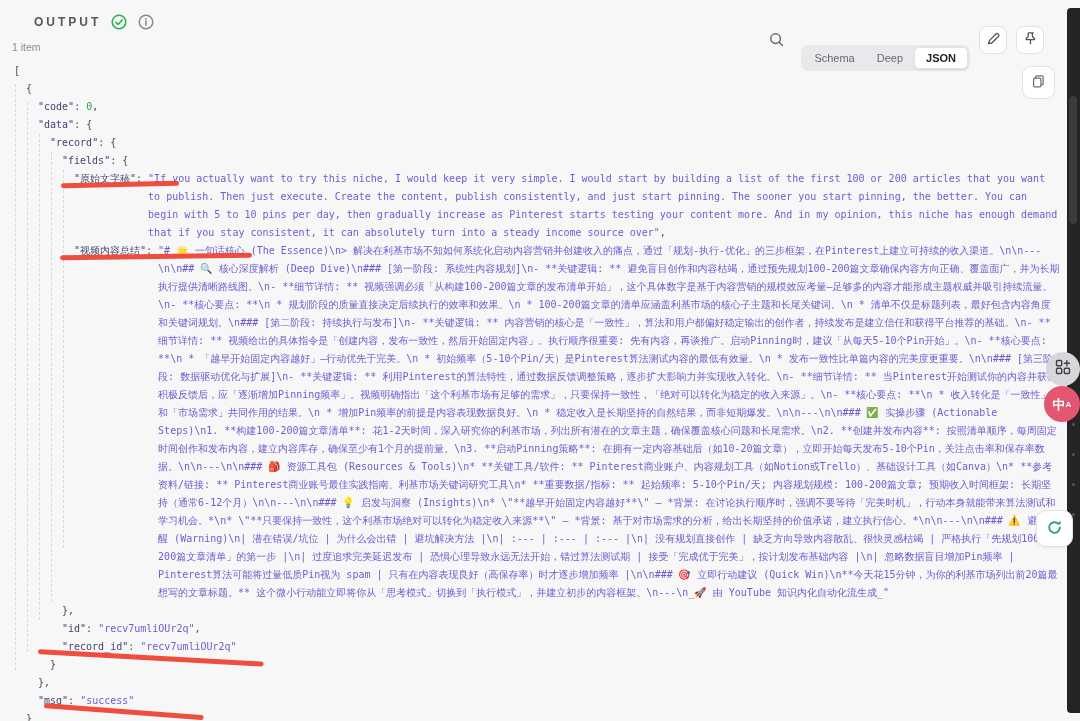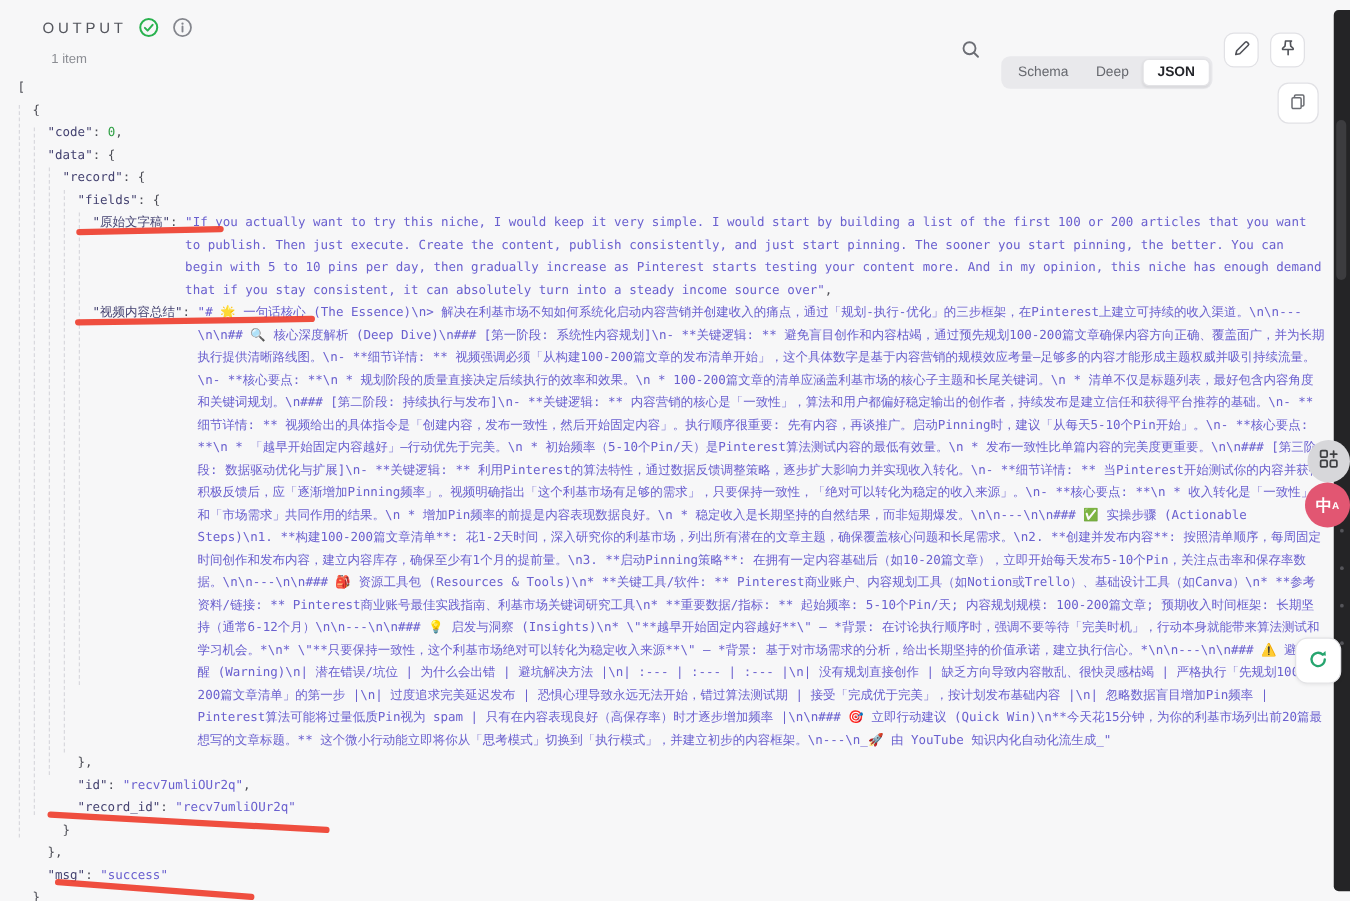--- a/index.html
+++ b/index.html
@@ -1,30 +1,30 @@
 <!DOCTYPE html>
 <html><head>
 <meta charset="utf-8">
 <style>
   html,body{margin:0;padding:0;background:#ffffff;}
   .screen{position:relative;width:1080px;height:721px;background:#f7f7f8;overflow:hidden;
           font-family:"Liberation Sans","DejaVu Sans",sans-serif;}
   
   .hdr{position:absolute;left:0;top:0;width:1066px;height:44px;}
   .hdr-left{position:absolute;left:34px;top:13px;display:flex;align-items:center;gap:9px;}
-  .title{font-size:12px;font-weight:normal;letter-spacing:3px;color:#54565d;}
+  .title{font-size:12px;font-weight:bold;letter-spacing:3px;color:#54565d;}
   .ic{display:inline-flex;align-items:center;justify-content:center;}
   .hdr-right{position:absolute;right:22px;top:9px;display:flex;align-items:center;gap:9px;}
   .seg{display:flex;align-items:center;background:#e9e9ec;border-radius:7px;padding:2px;height:26px;box-sizing:border-box;margin-top:36px;}
   .seg-item{font-size:11px;color:#67696f;padding:0 11px;line-height:22px;border-radius:5px;cursor:pointer;white-space:nowrap;}
   .seg-item.active{background:#ffffff;color:#232429;font-weight:bold;border:1px solid #e3e3e6;
                    box-shadow:0 1px 2px rgba(0,0,0,0.08);line-height:20px;}
   .hbtn{width:28px;height:28px;background:#ffffff;border:1px solid #e1e1e5;border-radius:8px;
         display:inline-flex;align-items:center;justify-content:center;padding:0;cursor:pointer;}
-  .item-count{position:absolute;left:12px;top:41px;font-size:10.5px;color:#8b8d93;margin-left:29px;}
+  .item-count{position:absolute;left:12px;top:41px;font-size:10.5px;color:#8b8d93;}
   .copy-btn{position:absolute;left:1022px;top:66px;width:33px;height:33px;background:#ffffff;
             border:1px solid #e1e1e5;border-radius:9px;display:flex;align-items:center;justify-content:center;
             padding:0;cursor:pointer;z-index:5;}
   
   .json-block{position:absolute;left:14px;top:62px;width:1046px;
               font-family:"DejaVu Sans Mono","Liberation Mono",monospace;
               font-size:10px;line-height:18px;}
   .guide{position:absolute;width:0;border-left:1px dashed #d9d9de;z-index:0;}
   .rows{position:relative;z-index:1;}
   .jrow{display:flex;align-items:flex-start;min-height:18px;position:relative;}

